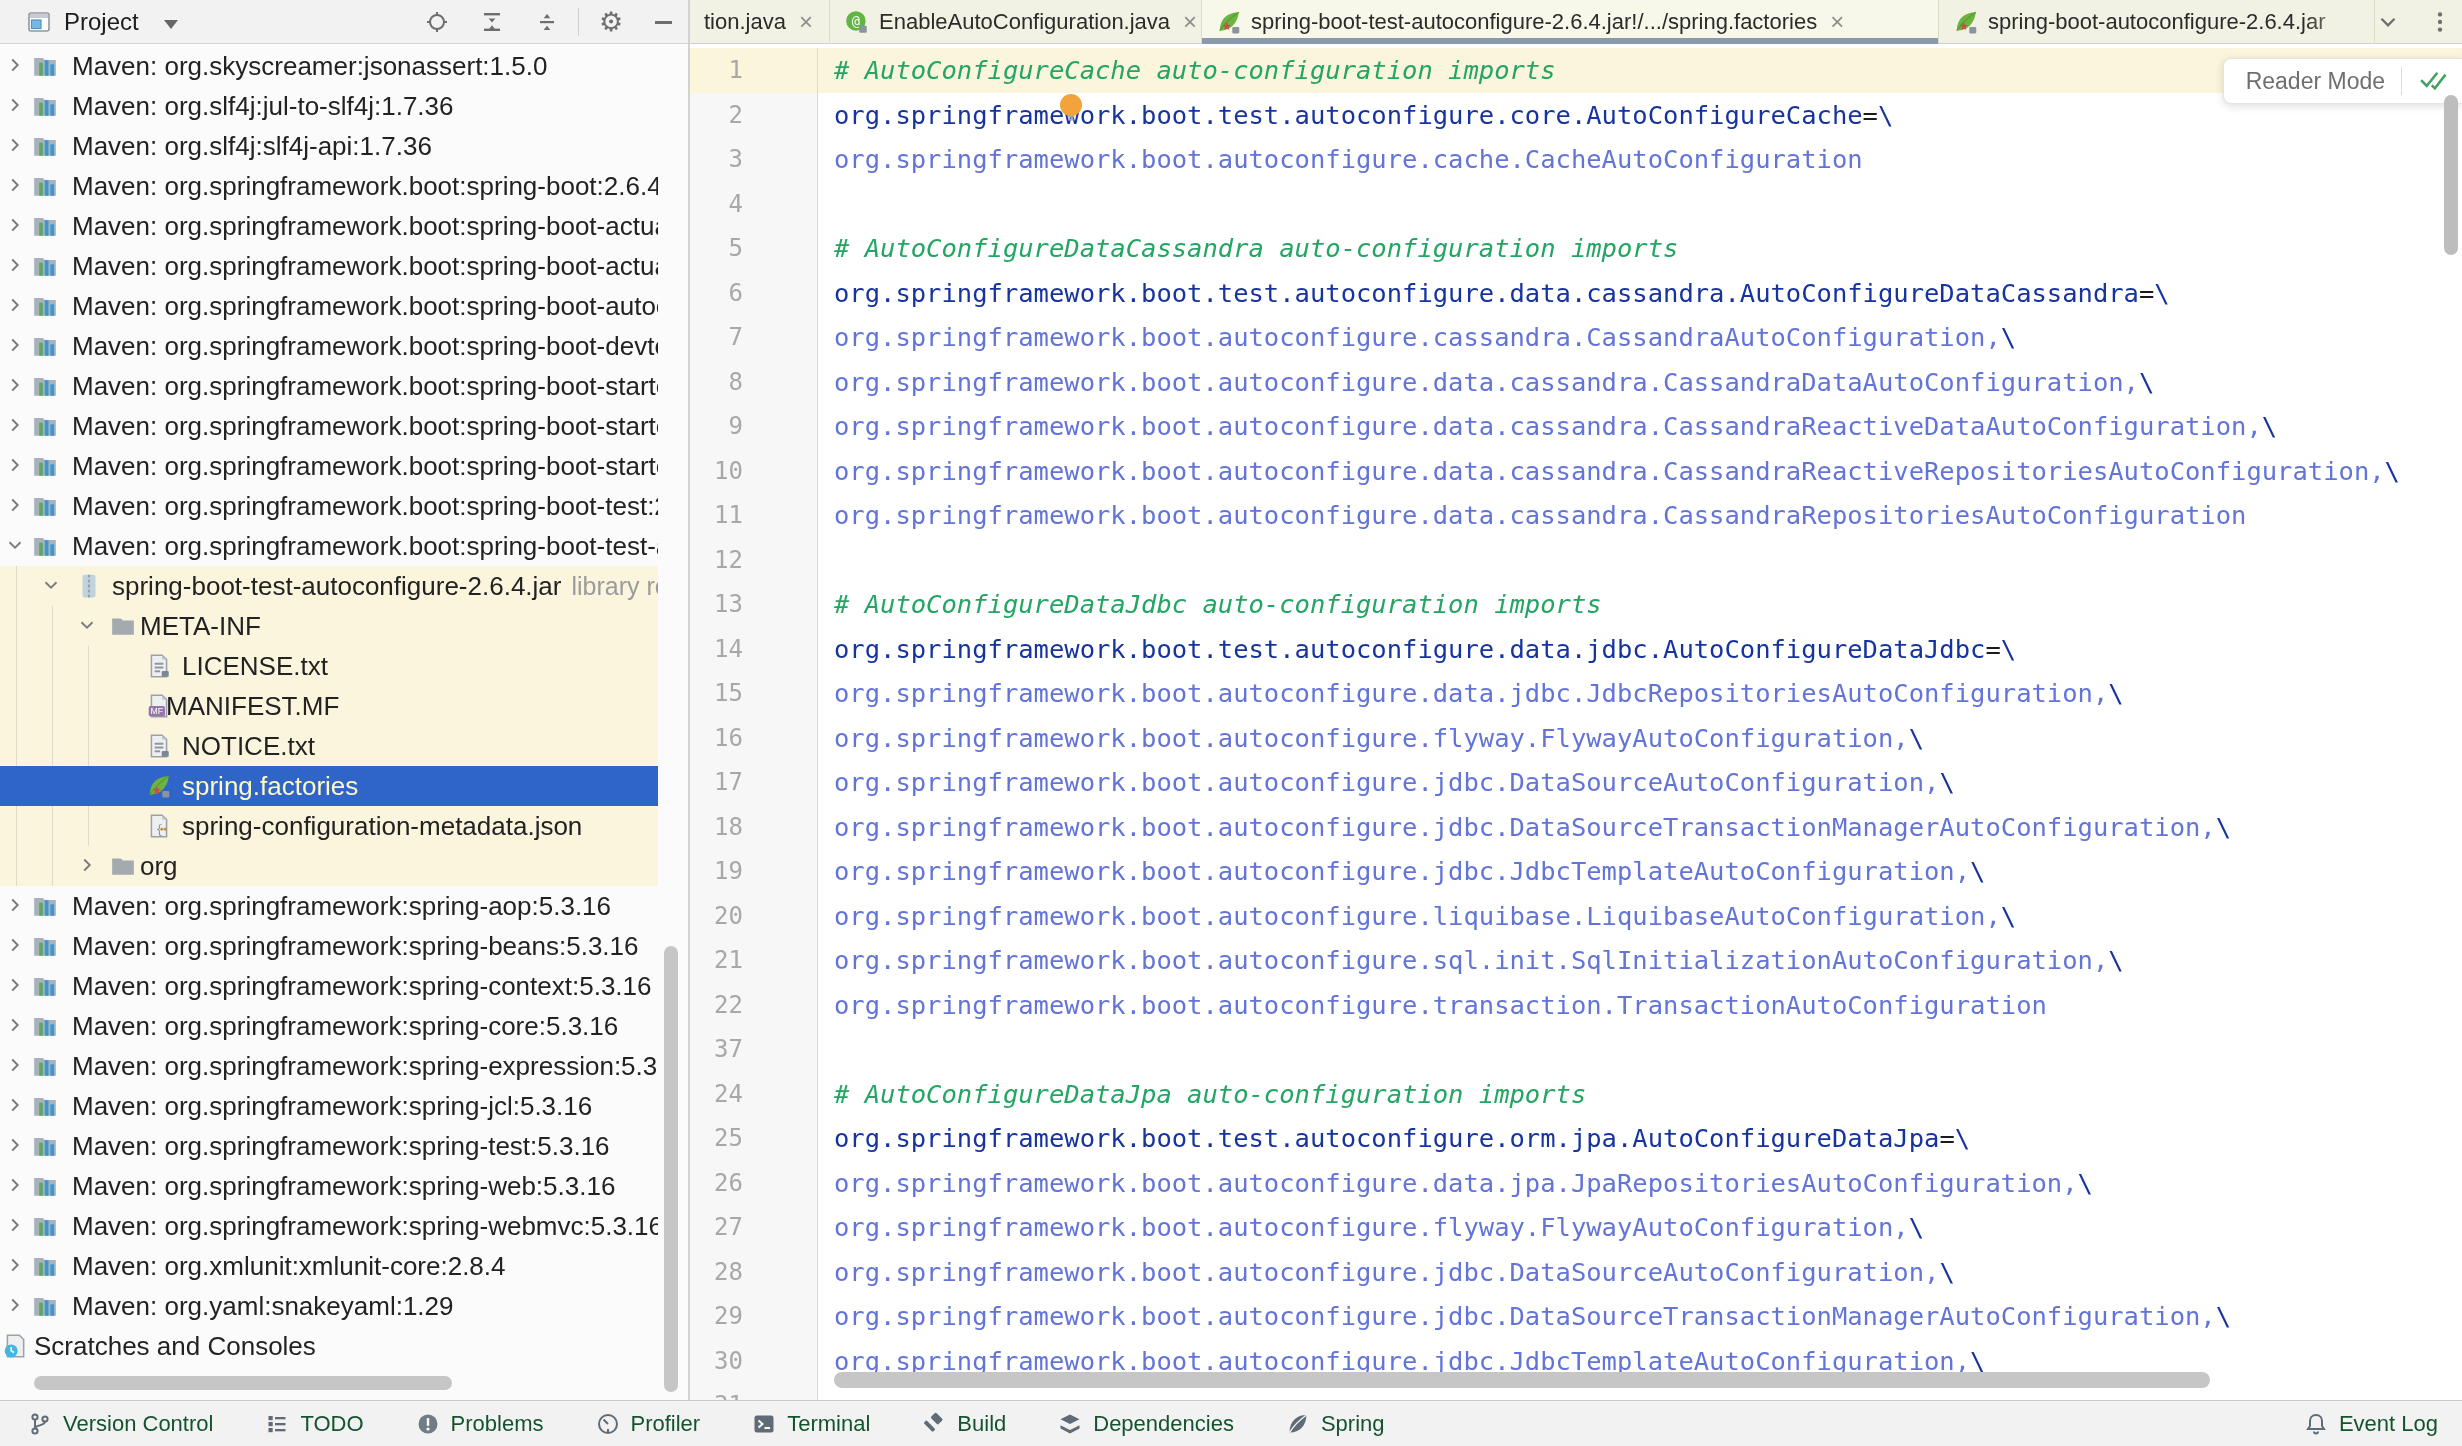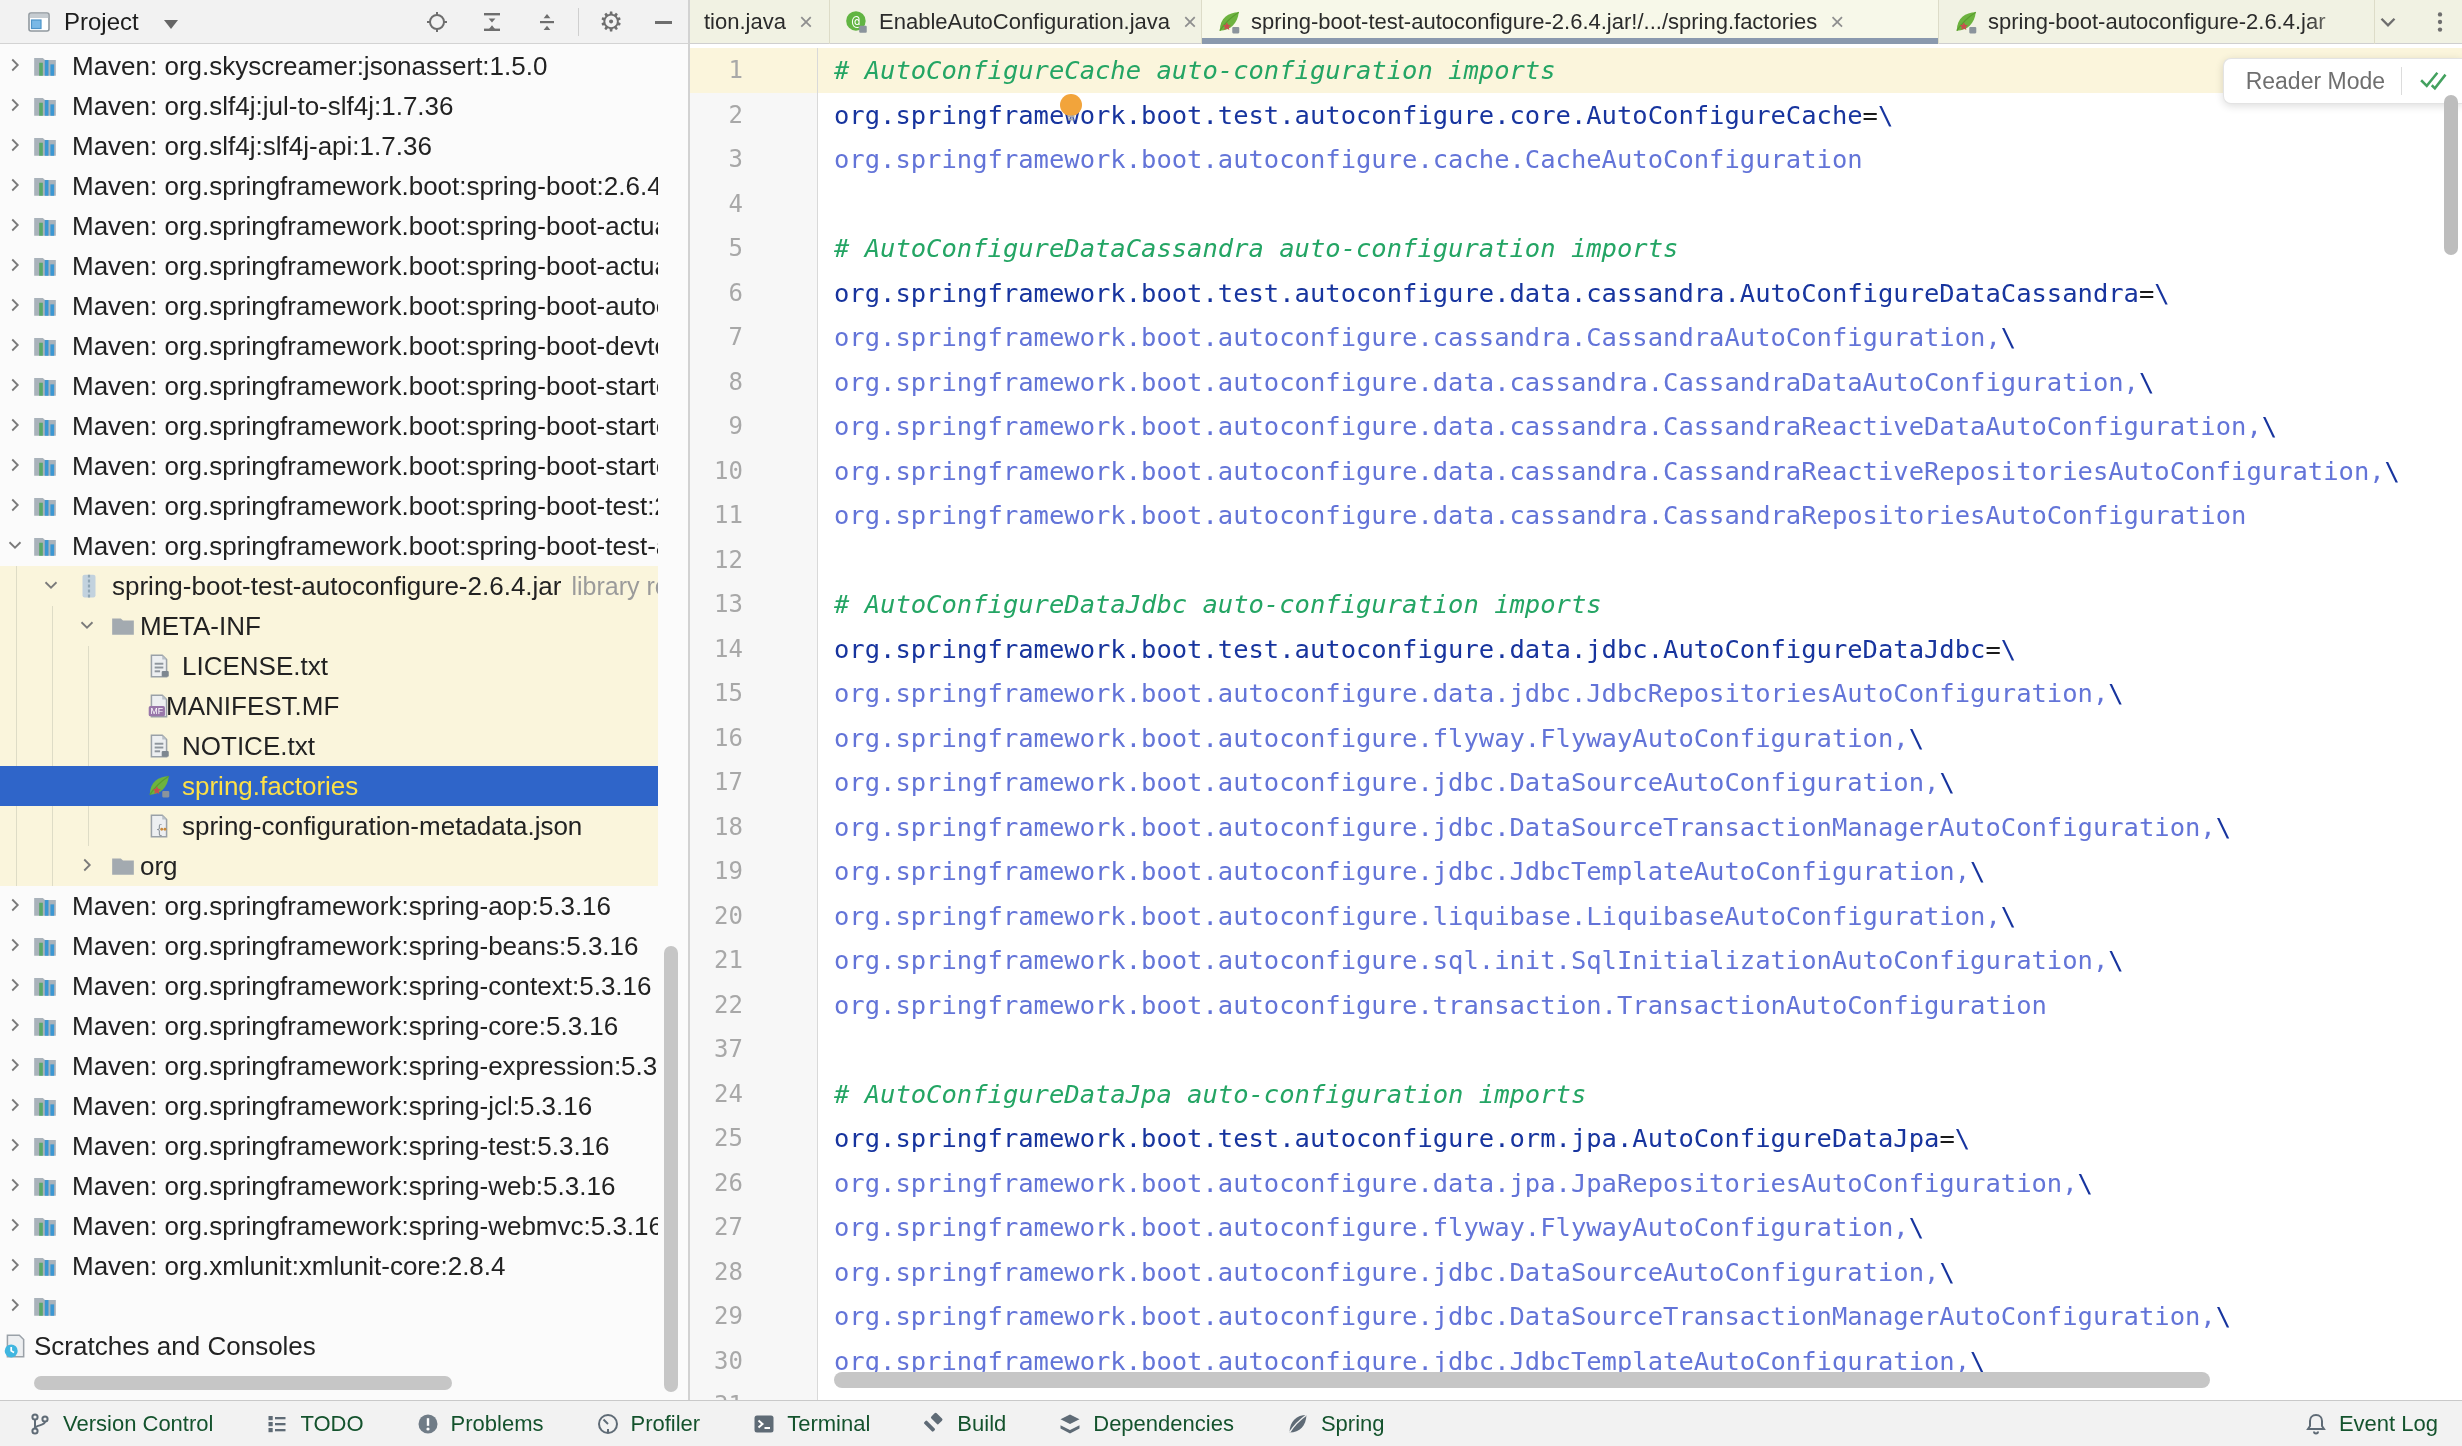--- a/index.html
+++ b/index.html
@@ -26,21 +26,21 @@
   #yellow-region { position:absolute; left:0; top:522px; width:658px; height:320px; background:#FAF5DC; }
   .guide { position:absolute; width:1px; background:#DEDCC6; }
   #tree-rows { position:absolute; left:0; top:2px; width:658px; }
   .trow { position:relative; height:40px; width:658px; overflow:hidden; white-space:nowrap; }
   .trow.sel { background:#2F65C9; }
   .trow .chev { position:absolute; top:8px; width:24px; height:24px; }
   .trow .chev svg { width:22px; height:22px; }
   .trow .ticon { position:absolute; top:7px; width:26px; height:26px; }
   .trow .ticon svg { width:26px; height:26px; }
   .trow .tlabel { position:absolute; top:0; height:40px; line-height:40px; font-size:26px; color:#222; }
-  .trow.sel .tlabel { color:#fde047;text-align:center; }
+  .trow.sel .tlabel { color:#fef9c3;text-align:center; }
   .trow .tsuffix { color:#9B9B9B; margin-left:10px; font-size:25px; }
   .sbar { position:absolute; background:#C6C6C6; border-radius:8px; }
 
   #panel-divider { position:absolute; left:688px; top:0; width:2px; height:1400px; background:#D2D2D2; }
 
   
   #tab-bar { position:absolute; left:690px; top:0; width:1772px; height:44px;
     background:#F1F2E3; border-bottom:1px solid #CFCFCF; display:flex; }
   .tab { position:relative; height:44px; display:flex; align-items:center; gap:9px;
     padding:0 14px; border-right:1px solid #DDDCC8; overflow:hidden; flex:none; }
@@ -501,20 +501,21 @@
         <div class="trow">
           <span class="chev" style="left: 4px;"><svg viewBox="0 0 24 24" fill="none" stroke="#7A7A7A" stroke-width="2">
               <path d="M9 6l6 6-6 6"></path>
             </svg></span>
           <span class="ticon" style="left: 32px;"><svg viewBox="0 0 24 24">
               <path d="M2 4.5h8l2 2h10V21H2z" fill="#A9B2BA"></path>
               <rect x="6.6" y="9" width="3.4" height="12" fill="#59A869"></rect>
               <rect x="11.8" y="6.5" width="3.4" height="14.5" fill="#3B97D3"></rect>
               <rect x="17" y="10.5" width="3.4" height="10.5" fill="#3B97D3"></rect>
             </svg></span>
+          <span class="tlabel" style="left: 72px;"><span>Maven: org.yaml:snakeyaml:1.29</span></span>
         </div>
         <div class="trow">
           <span class="ticon" style="left: 2px;"><svg viewBox="0 0 24 24">
               <path d="M5 2h11l4 4v16H5z" fill="#EDEFF1" stroke="#9AA1A8" stroke-width="1.4"></path>
               <circle cx="8.5" cy="16.5" r="6" fill="#40B6E0"></circle>
               <path d="M8.5 13v3.5l2.6 1.6" stroke="#fff" stroke-width="1.6" fill="none"></path>
             </svg></span>
           <span class="tlabel" style="left: 34px;"><span>Scratches and Consoles</span></span>
         </div>
       </div>

